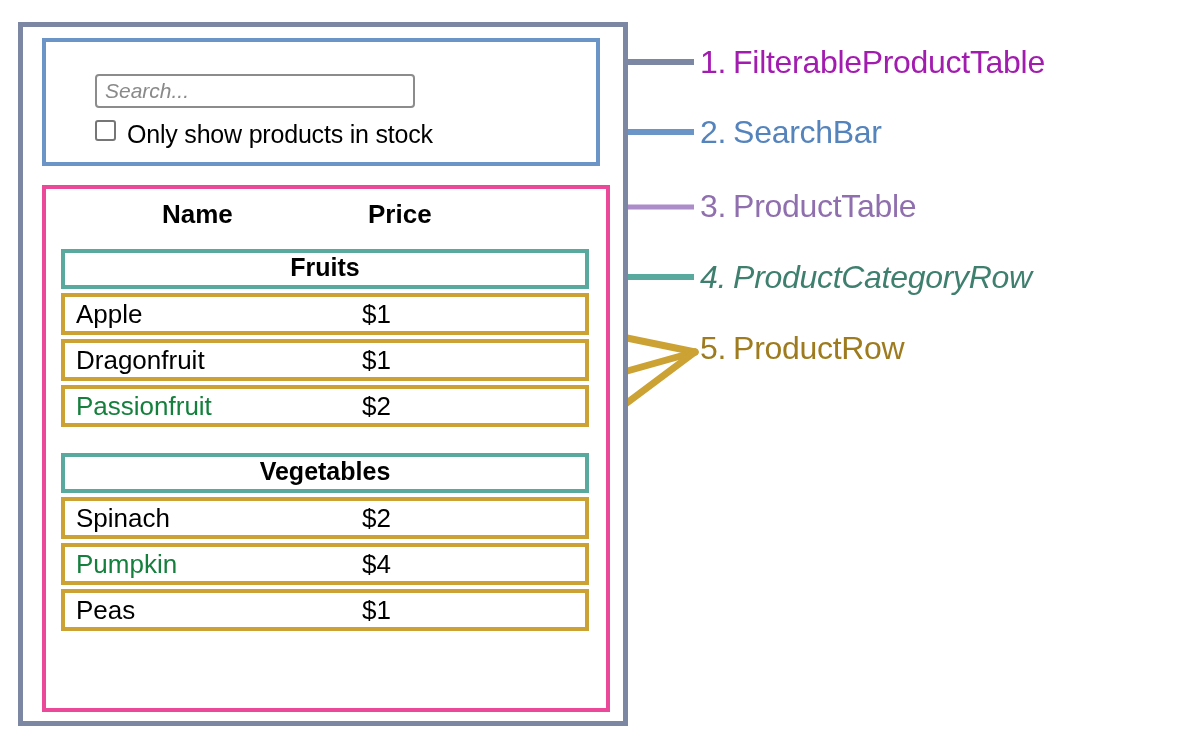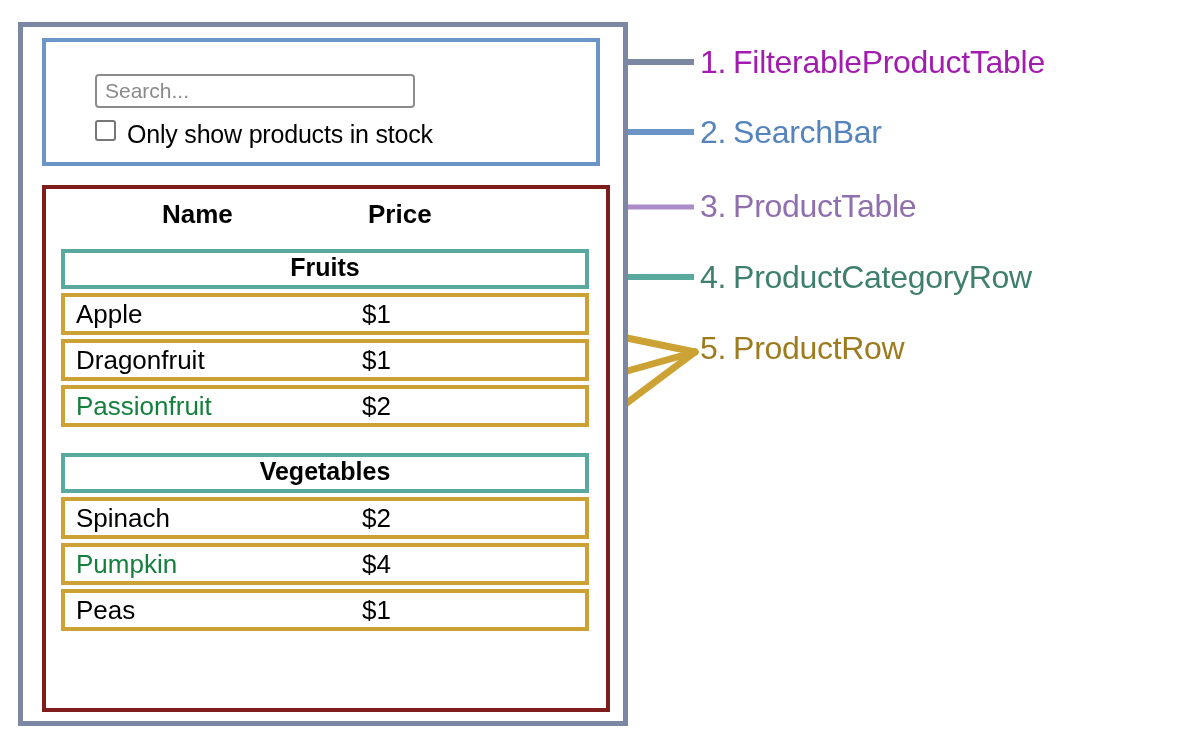--- a/index.html
+++ b/index.html
@@ -24,39 +24,39 @@
 
   
   .search-bar{
     position:absolute;left:42px;top:38px;width:558px;height:128px;
     border:4px solid #6b94c7;background:#ffffff;box-sizing:border-box;
   }
   .search-input{
     position:absolute;left:49px;top:32px;width:320px;height:34px;
     border:2px solid #8c8c8c;border-radius:4px;background:#ffffff;
     box-sizing:border-box;font-family:"Liberation Sans", sans-serif;
-    font-size:21px;color:#7a7a7a;padding:0 8px;line-height:30px;outline:none;
+    font-size:21px;color:#7a7a7a;padding:0 8px;line-height:30px;outline:none;font-style:italic;
   }
   .search-input::placeholder{color:#8a8a8a;opacity:1;}
   .checkbox-row{
     position:absolute;left:49px;top:78px;display:flex;align-items:flex-start;gap:11px;
   }
   .checkbox-box{
     width:21px;height:21px;border:2px solid #767676;border-radius:3px;
     background:#ffffff;box-sizing:border-box;flex:none;
   }
   .checkbox-label{
     font-size:25px;font-weight:400;color:#000000;white-space:nowrap;
     font-family:"Liberation Sans", sans-serif;letter-spacing:-0.2px;
   }
 
   
   .product-table{
     position:absolute;left:42px;top:185px;width:568px;height:527px;
-    border:4px solid #7f1d1d;background:#ffffff;box-sizing:border-box;padding-left:32px;
+    border:4px solid #ec4899;background:#ffffff;box-sizing:border-box;padding-left:32px;
   }
   .table-head{
     position:absolute;left:0;top:10px;width:100%;height:38px;
   }
   .th{
     position:absolute;font-size:26px;font-weight:bold;color:#000000;
     font-family:"Liberation Sans", sans-serif;
   }
   .th-name{left:116px;top:0;}
   .th-price{left:322px;top:0;}
@@ -171,20 +171,20 @@
 
   <div class="legend-label" id="legend-0" style="left: 700px; top: 44px; color: #a21caf;">
     <span class="legend-num">1.</span><span>FilterableProductTable</span>
   </div>
   <div class="legend-label" id="legend-1" style="left: 700px; top: 114px; color: rgb(85, 132, 189);">
     <span class="legend-num">2.</span><span>SearchBar</span>
   </div>
   <div class="legend-label" id="legend-2" style="left: 700px; top: 188px; color: rgb(143, 111, 174);">
     <span class="legend-num">3.</span><span>ProductTable</span>
   </div>
-  <div class="legend-label" id="legend-3" style="left: 700px; top: 259px; color: rgb(62, 127, 110);">
+  <div class="legend-label" id="legend-3" style="left: 700px; top: 259px; color: rgb(62, 127, 110); font-style: italic;">
     <span class="legend-num">4.</span><span>ProductCategoryRow</span>
   </div>
   <div class="legend-label" id="legend-4" style="left: 700px; top: 330px; color: rgb(157, 123, 30);">
     <span class="legend-num">5.</span><span>ProductRow</span>
   </div>
 
 </div>
 
 </body></html>

